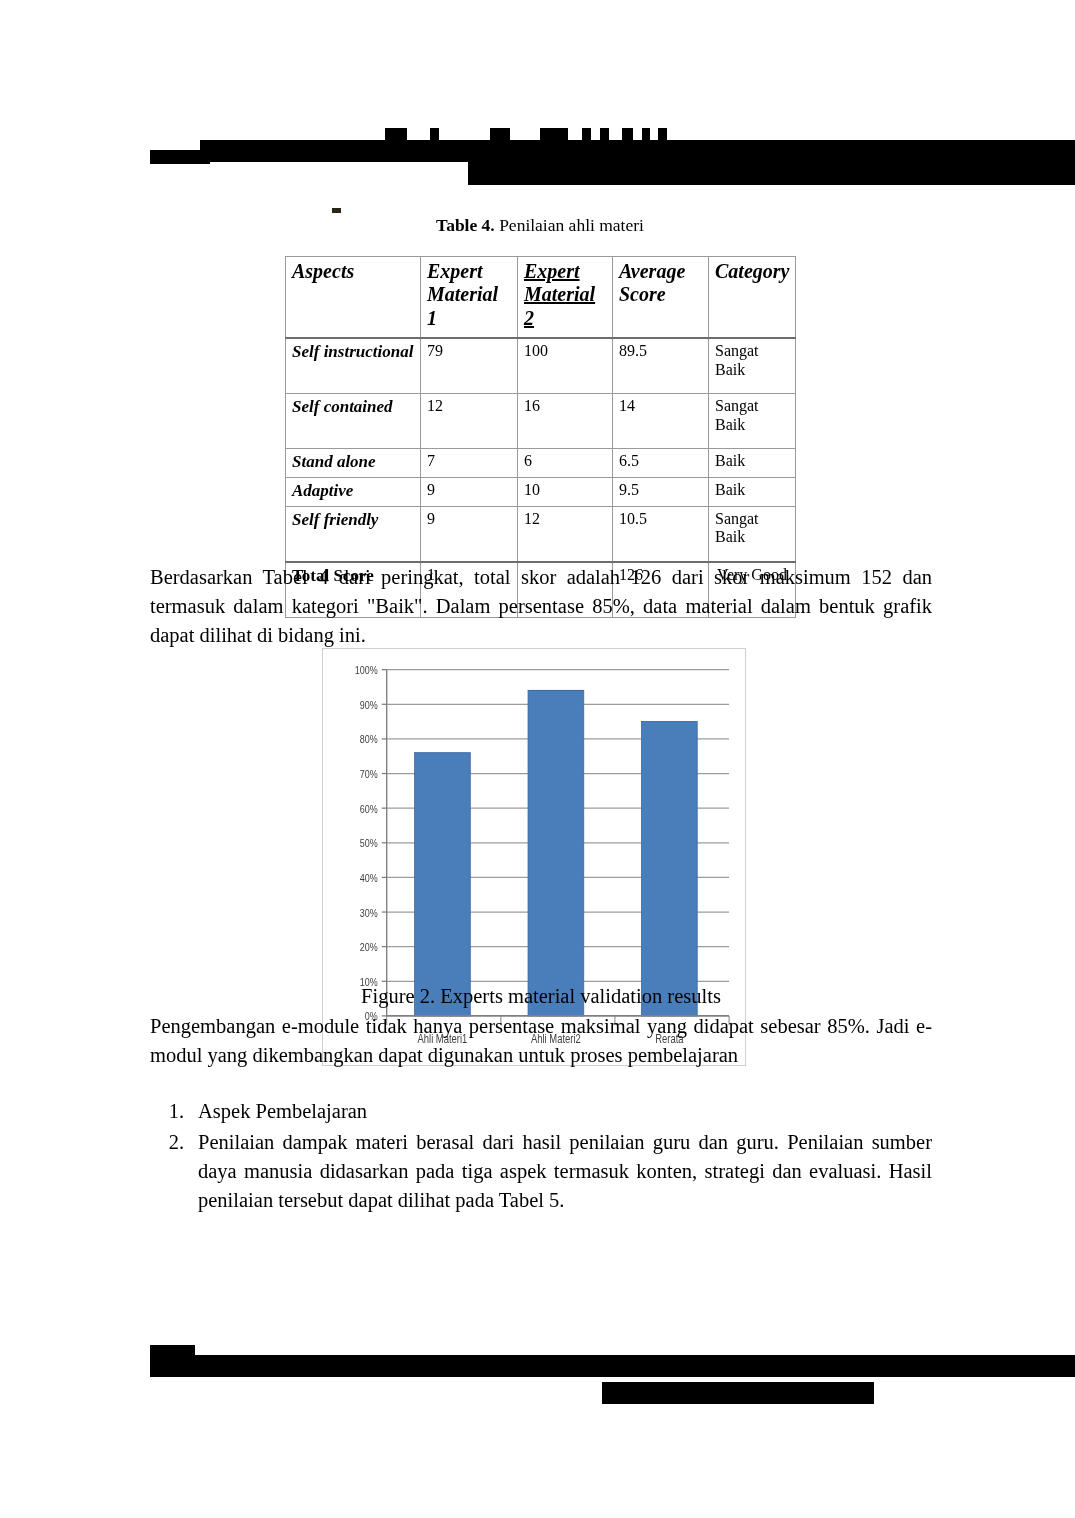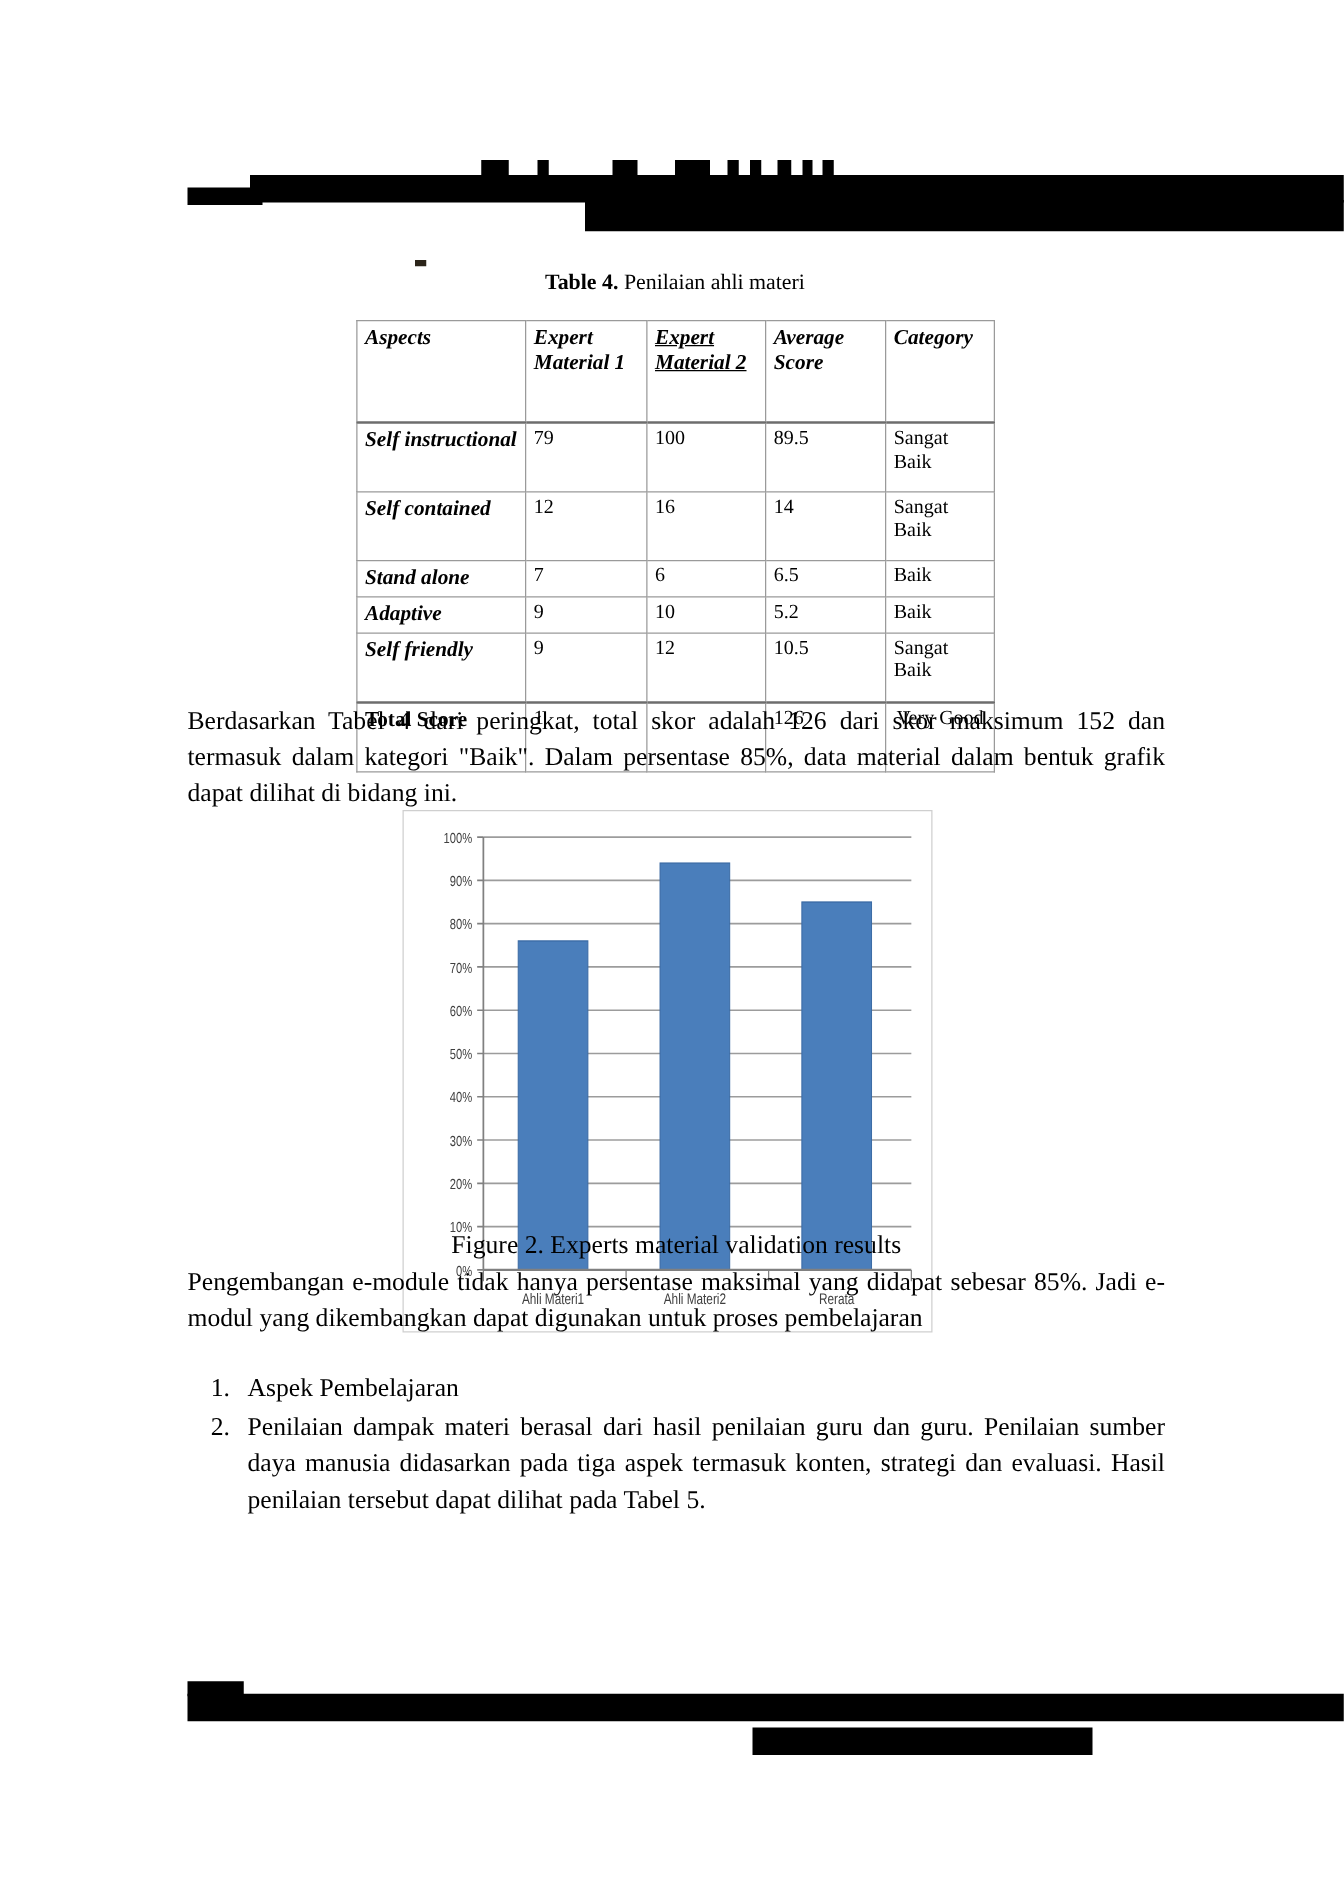--- a/index.html
+++ b/index.html
@@ -67,21 +67,21 @@
   }
   .col-aspect { width: 135px; }
   .col-e1     { width: 97px; }
   .col-e2     { width: 95px; text-decoration: underline; }
   .col-avg    { width: 96px; }
   .col-cat    { width: 87px; }
 
   tr.head-row td {
     font-style: italic;
     font-weight: bold;
-    font-size: 17px;
+    font-size: 20px;
     border-bottom-width: 2px;
     border-bottom-color: #6d6d6d;
   }
   tr.head-row td.col-aspect { height: 72px; }
 
   td.aspect-cell {
     font-style: italic;
     font-weight: bold;
     font-size: 17px;
   }
@@ -228,21 +228,21 @@
         <td>7</td>
         <td>6</td>
         <td>6.5</td>
         <td>Baik</td>
       </tr>
 
       <tr>
         <td class="aspect-cell">Adaptive</td>
         <td>9</td>
         <td>10</td>
-        <td>5.2</td>
+        <td>9.5</td>
         <td>Baik</td>
       </tr>
 
       <tr>
         <td class="aspect-cell two-line-cell">Self friendly</td>
         <td>9</td>
         <td>12</td>
         <td>10.5</td>
         <td>Sangat Baik</td>
       </tr>

